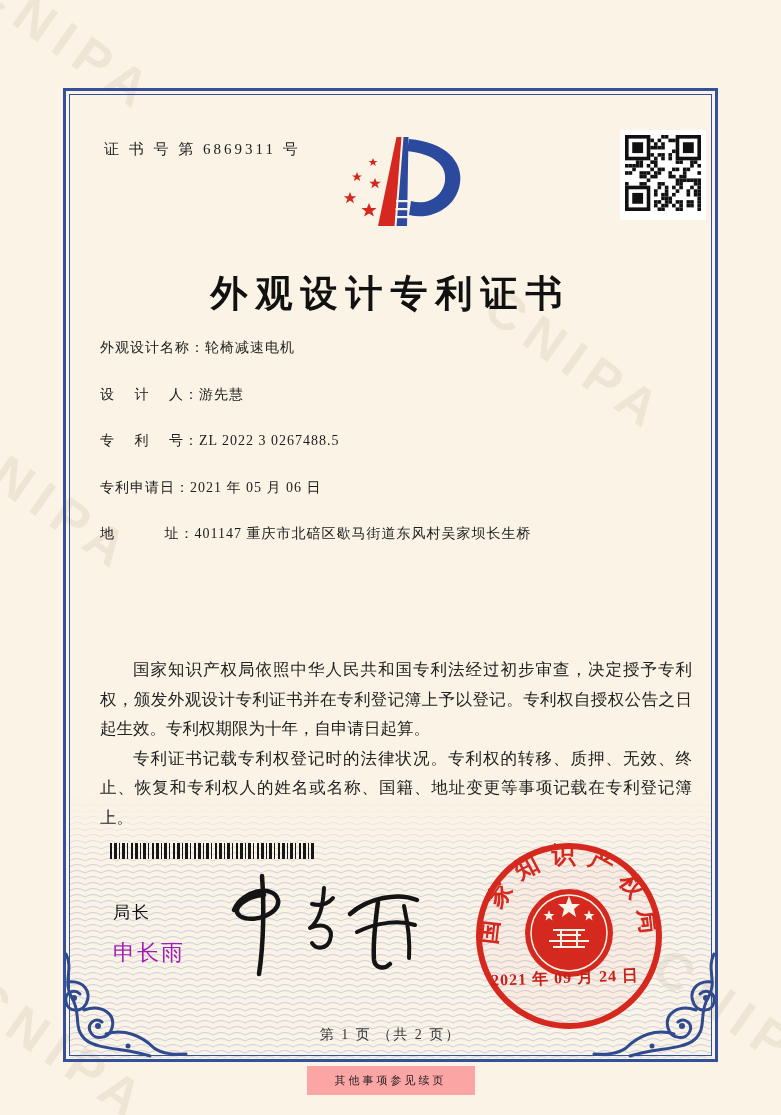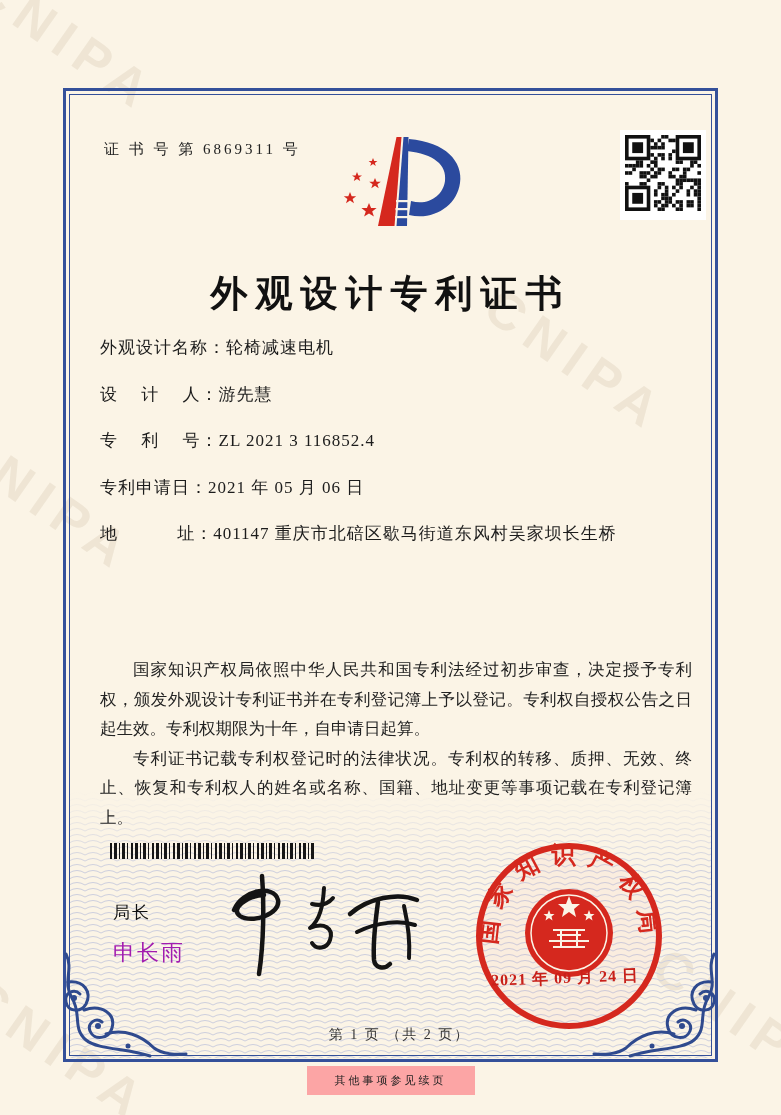--- a/index.html
+++ b/index.html
@@ -44,21 +44,21 @@
   .logo { position:absolute; left:299px; top:122px; }
   .qr { position:absolute; left:620px; top:130px; background:#ffffff; padding:5px; }
 
   .title {
     position:absolute; left:63px; top:236px; width:655px;
     text-align:center; font-size:37px; font-weight:bold;
     letter-spacing:8px; color:#111;margin-top:33px;
   }
 
   
-  .fields { position:absolute; left:100px; top:339px; width:600px; font-size:17px; }
+  .fields { position:absolute; left:100px; top:339px; width:600px; font-size:14px; }
   .field-row { height:18px; line-height:18px; margin-bottom:28.5px; letter-spacing:1px; white-space:nowrap; }
   .grant-row { position:relative; }
   .grant-no { position:absolute; left:318px; top:0; }
 
   
   .body-text {
     position:absolute; left:100px; top:655px; width:592px;
     font-size:16.5px; line-height:29.5px; text-align:justify; color:#222;
   }
   .body-text p { text-indent:2em; }
@@ -93,21 +93,21 @@
     font-size:16px; font-weight:bold; color:#c8201a; letter-spacing:1px;
     transform:rotate(-2deg);
   }
 
   
   .orn-left  { position:absolute; left:58px;  top:952px; }
   .orn-right { position:absolute; left:592px; top:952px; transform:scaleX(-1); }
 
   
   .page-info {
-    position:absolute; left:72px; top:1026px; width:655px; text-align:center;
+    position:absolute; left:63px; top:1026px; width:655px; text-align:center;
     font-size:14px; letter-spacing:2px; color:#333;
   }
   .note-wrap { position:absolute; left:0; top:1066px; width:781px; text-align:center; }
   .note-box {
     display:inline-block; background:#fca5a5; padding:7px 28px;
     font-size:11px; letter-spacing:3px; color:#222;text-align:center;
   }
 </style>
 </head>
 <body>
@@ -341,21 +341,21 @@
 <div class="title">外观设计专利证书</div>
 
 <div class="fields">
   <div class="field-row">
     <span>外观设计名称：</span><span>轮椅减速电机</span>
   </div>
   <div class="field-row">
     <span>设　 计　 人：</span><span>游先慧</span>
   </div>
   <div class="field-row">
-    <span>专　 利　 号：</span><span>ZL 2021 3 116852.4</span>
+    <span>专　 利　 号：</span><span>ZL 2022 3 0267488.5</span>
   </div>
   <div class="field-row">
     <span>专利申请日：</span><span>2021 年 05 月 06 日</span>
   </div>
   <div class="field-row">
     <span>地　　　 址：</span><span>401147 重庆市北碚区歇马街道东风村吴家坝长生桥</span>
   </div>
 </div>
 
 <div class="body-text">

